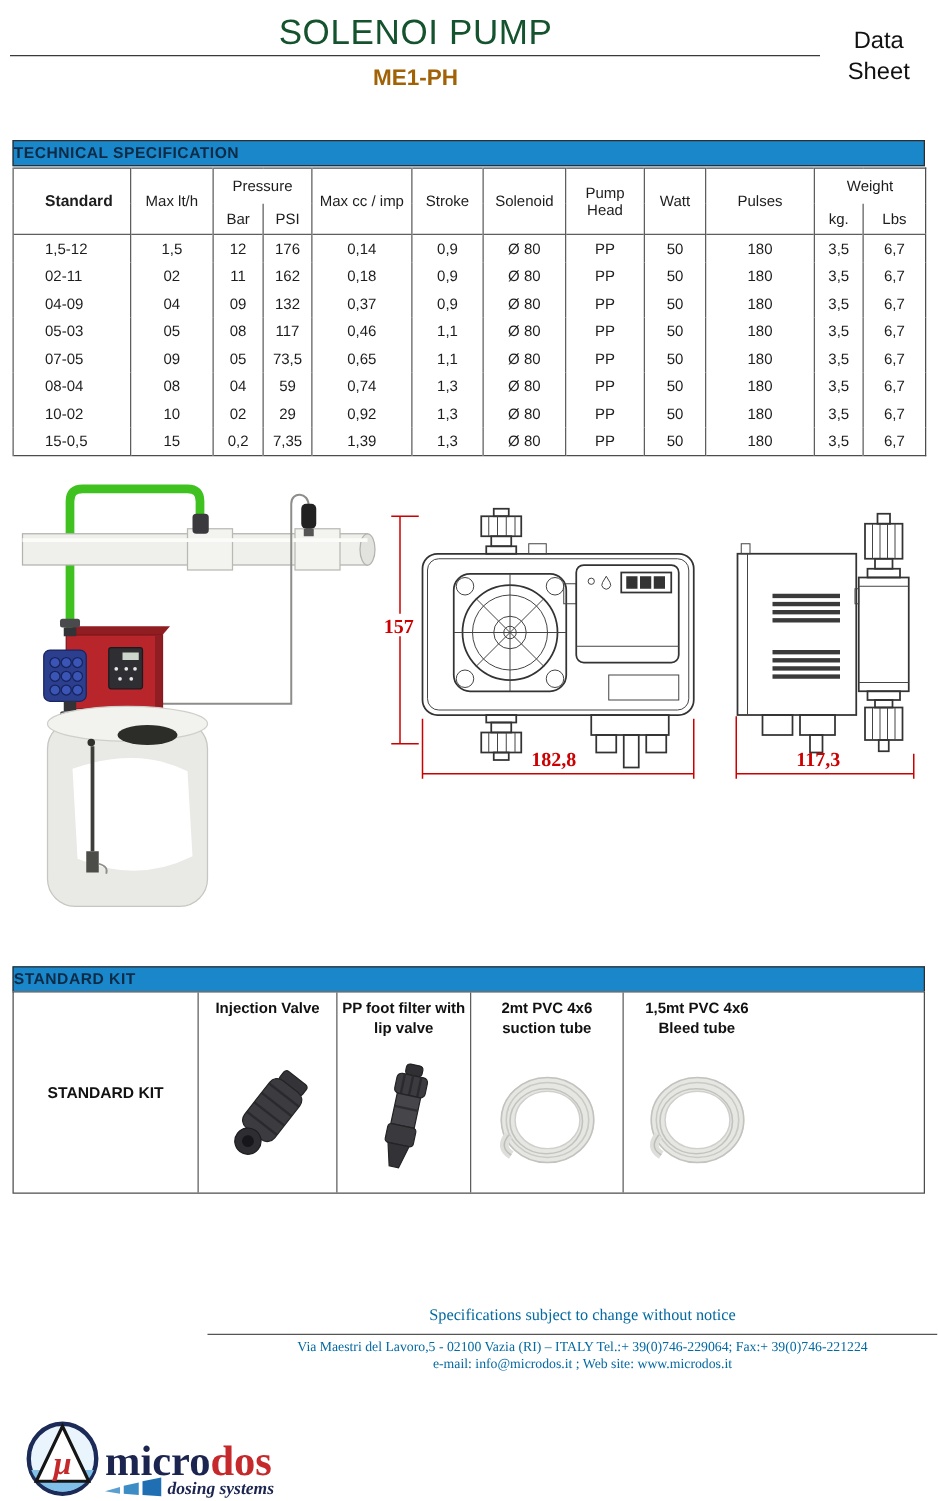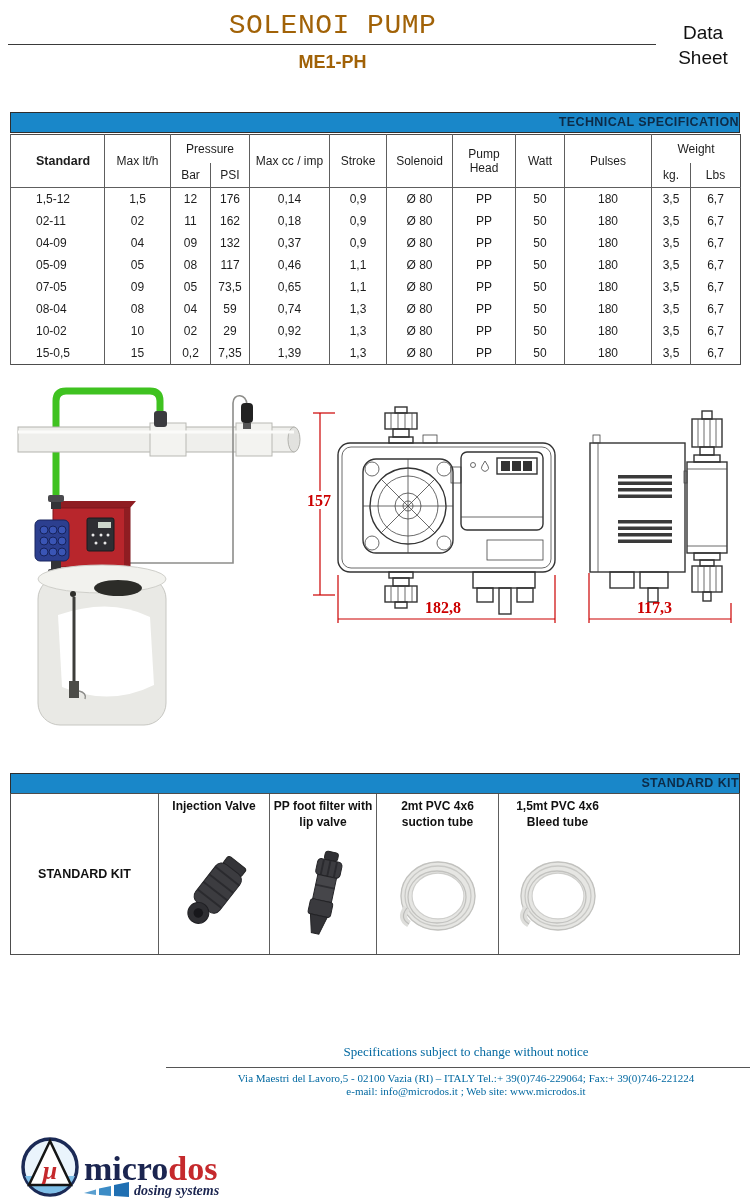--- a/index.html
+++ b/index.html
@@ -3,29 +3,29 @@
 <meta charset="utf-8">
 <style>
   html,body { margin:0; padding:0; background:#fff; }
   .page {
     position:relative; width:750px; height:1201px; background:#ffffff;
     font-family:"Liberation Sans", sans-serif; color:#1d1d1d; overflow:hidden;
   }
   
   .doc-header { position:absolute; left:0; top:0; width:750px; height:100px; }
   .main-title { position:absolute; left:10px; top:10px; width:645px; text-align:center;
-    font-size:28px; letter-spacing:0.5px; color:#a16207;font-family:Liberation Mono, monospace; }
+    font-size:28px; letter-spacing:0.5px; color:#14532d; }
   .title-rule { position:absolute; left:8px; top:44px; width:648px; height:0; border-top:1px solid #3a3a3a; }
   .model-title { position:absolute; left:10px; top:52px; width:645px; text-align:center;
     font-size:18px; color:#a16207;font-weight:bold; }
   .doc-type { position:absolute; left:662px; top:20px; width:82px; text-align:center;
     font-size:19px; line-height:25px; color:#111; }
   
   .bar { position:absolute; left:10px; width:728px; height:19px; background:#1987c9;
-    border:1px solid #2e2e2e; text-align:right; line-height:19px;
+    border:1px solid #2e2e2e; text-align:left; line-height:19px;
     font-size:12.5px; font-weight:bold; color:#0d2b47; letter-spacing:0.4px; }
   
   .spec-table { position:absolute; left:10px; top:134px; width:730px;
     border-collapse:collapse; table-layout:fixed; border:1px solid #4d4d4d; }
   .spec-table th, .spec-table td { border-left:1px solid #5e5e5e; text-align:center;
     font-size:12px; font-weight:normal; color:#1d1d1d; padding:0; }
   .spec-table thead tr:first-child th { height:28px; }
   .spec-table thead tr:last-child  th { height:24px; }
   .spec-table thead { border-bottom:1px solid #5e5e5e; }
   .spec-table td { height:22px; }
@@ -145,21 +145,21 @@
           <td>0,37</td>
           <td>0,9</td>
           <td>Ø 80</td>
           <td>PP</td>
           <td>50</td>
           <td>180</td>
           <td>3,5</td>
           <td>6,7</td>
         </tr>
         <tr>
-          <td class="left">05-09</td>
+          <td class="left">05-03</td>
           <td>05</td>
           <td>08</td>
           <td>117</td>
           <td>0,46</td>
           <td>1,1</td>
           <td>Ø 80</td>
           <td>PP</td>
           <td>50</td>
           <td>180</td>
           <td>3,5</td>

